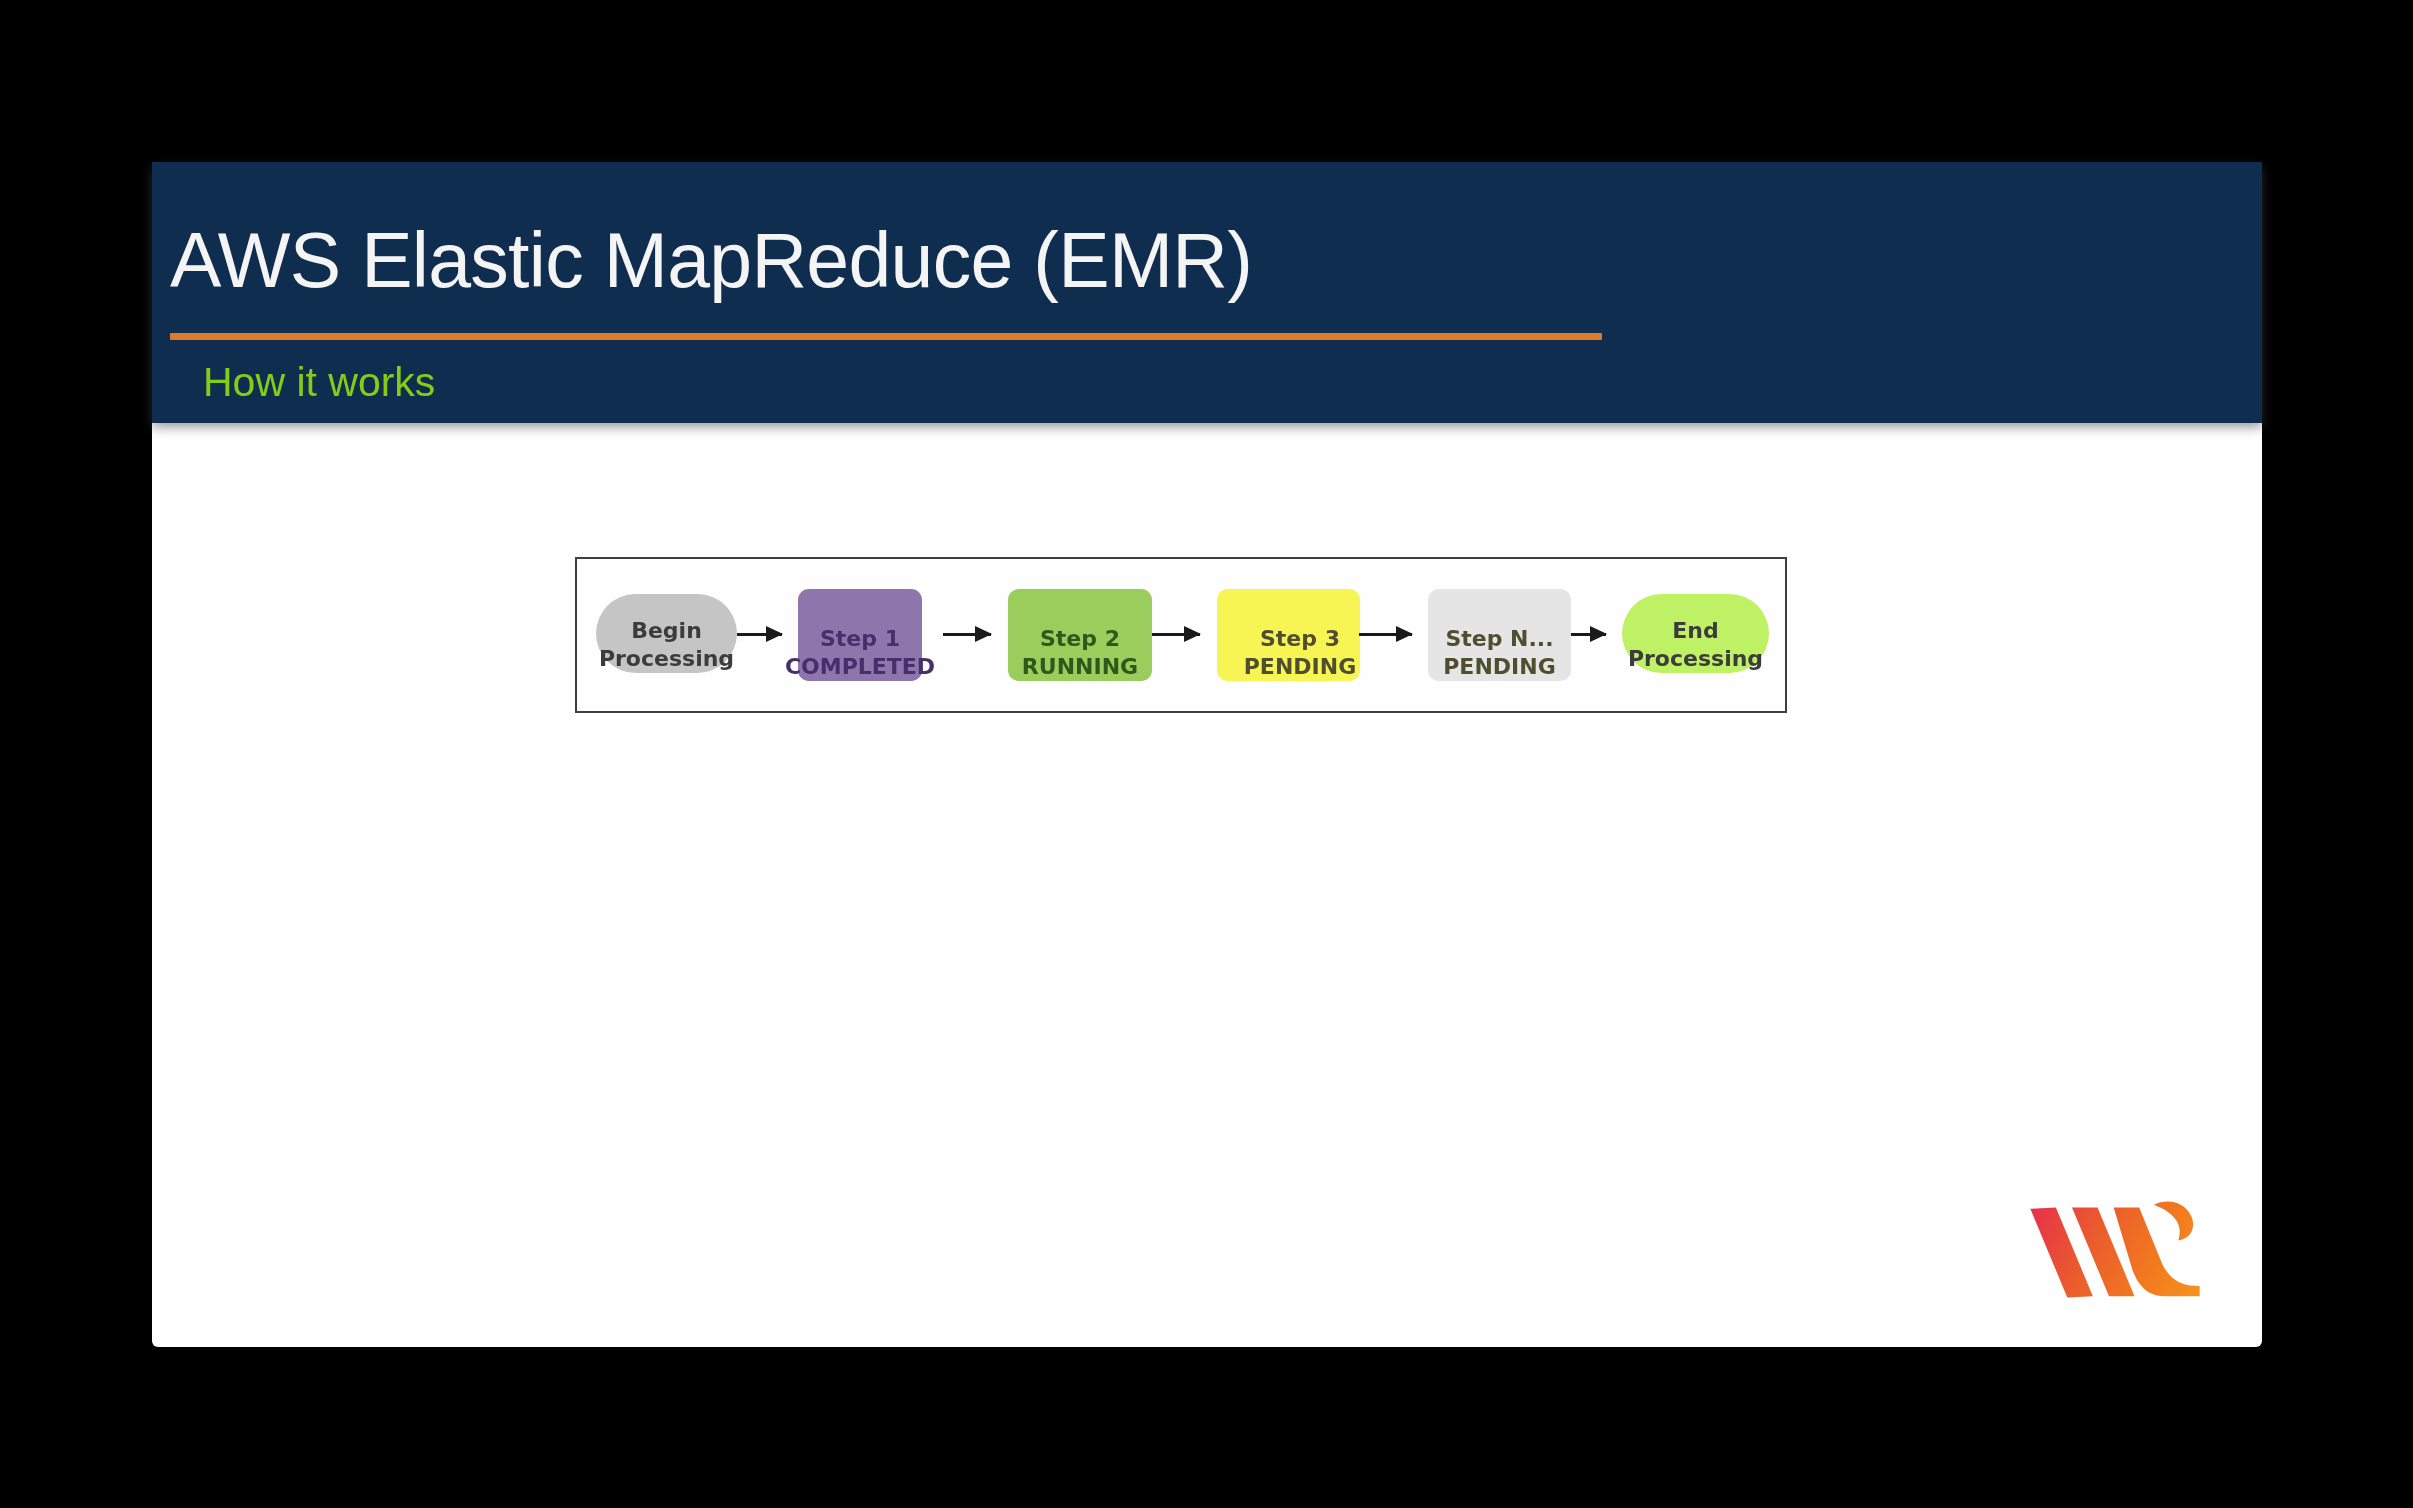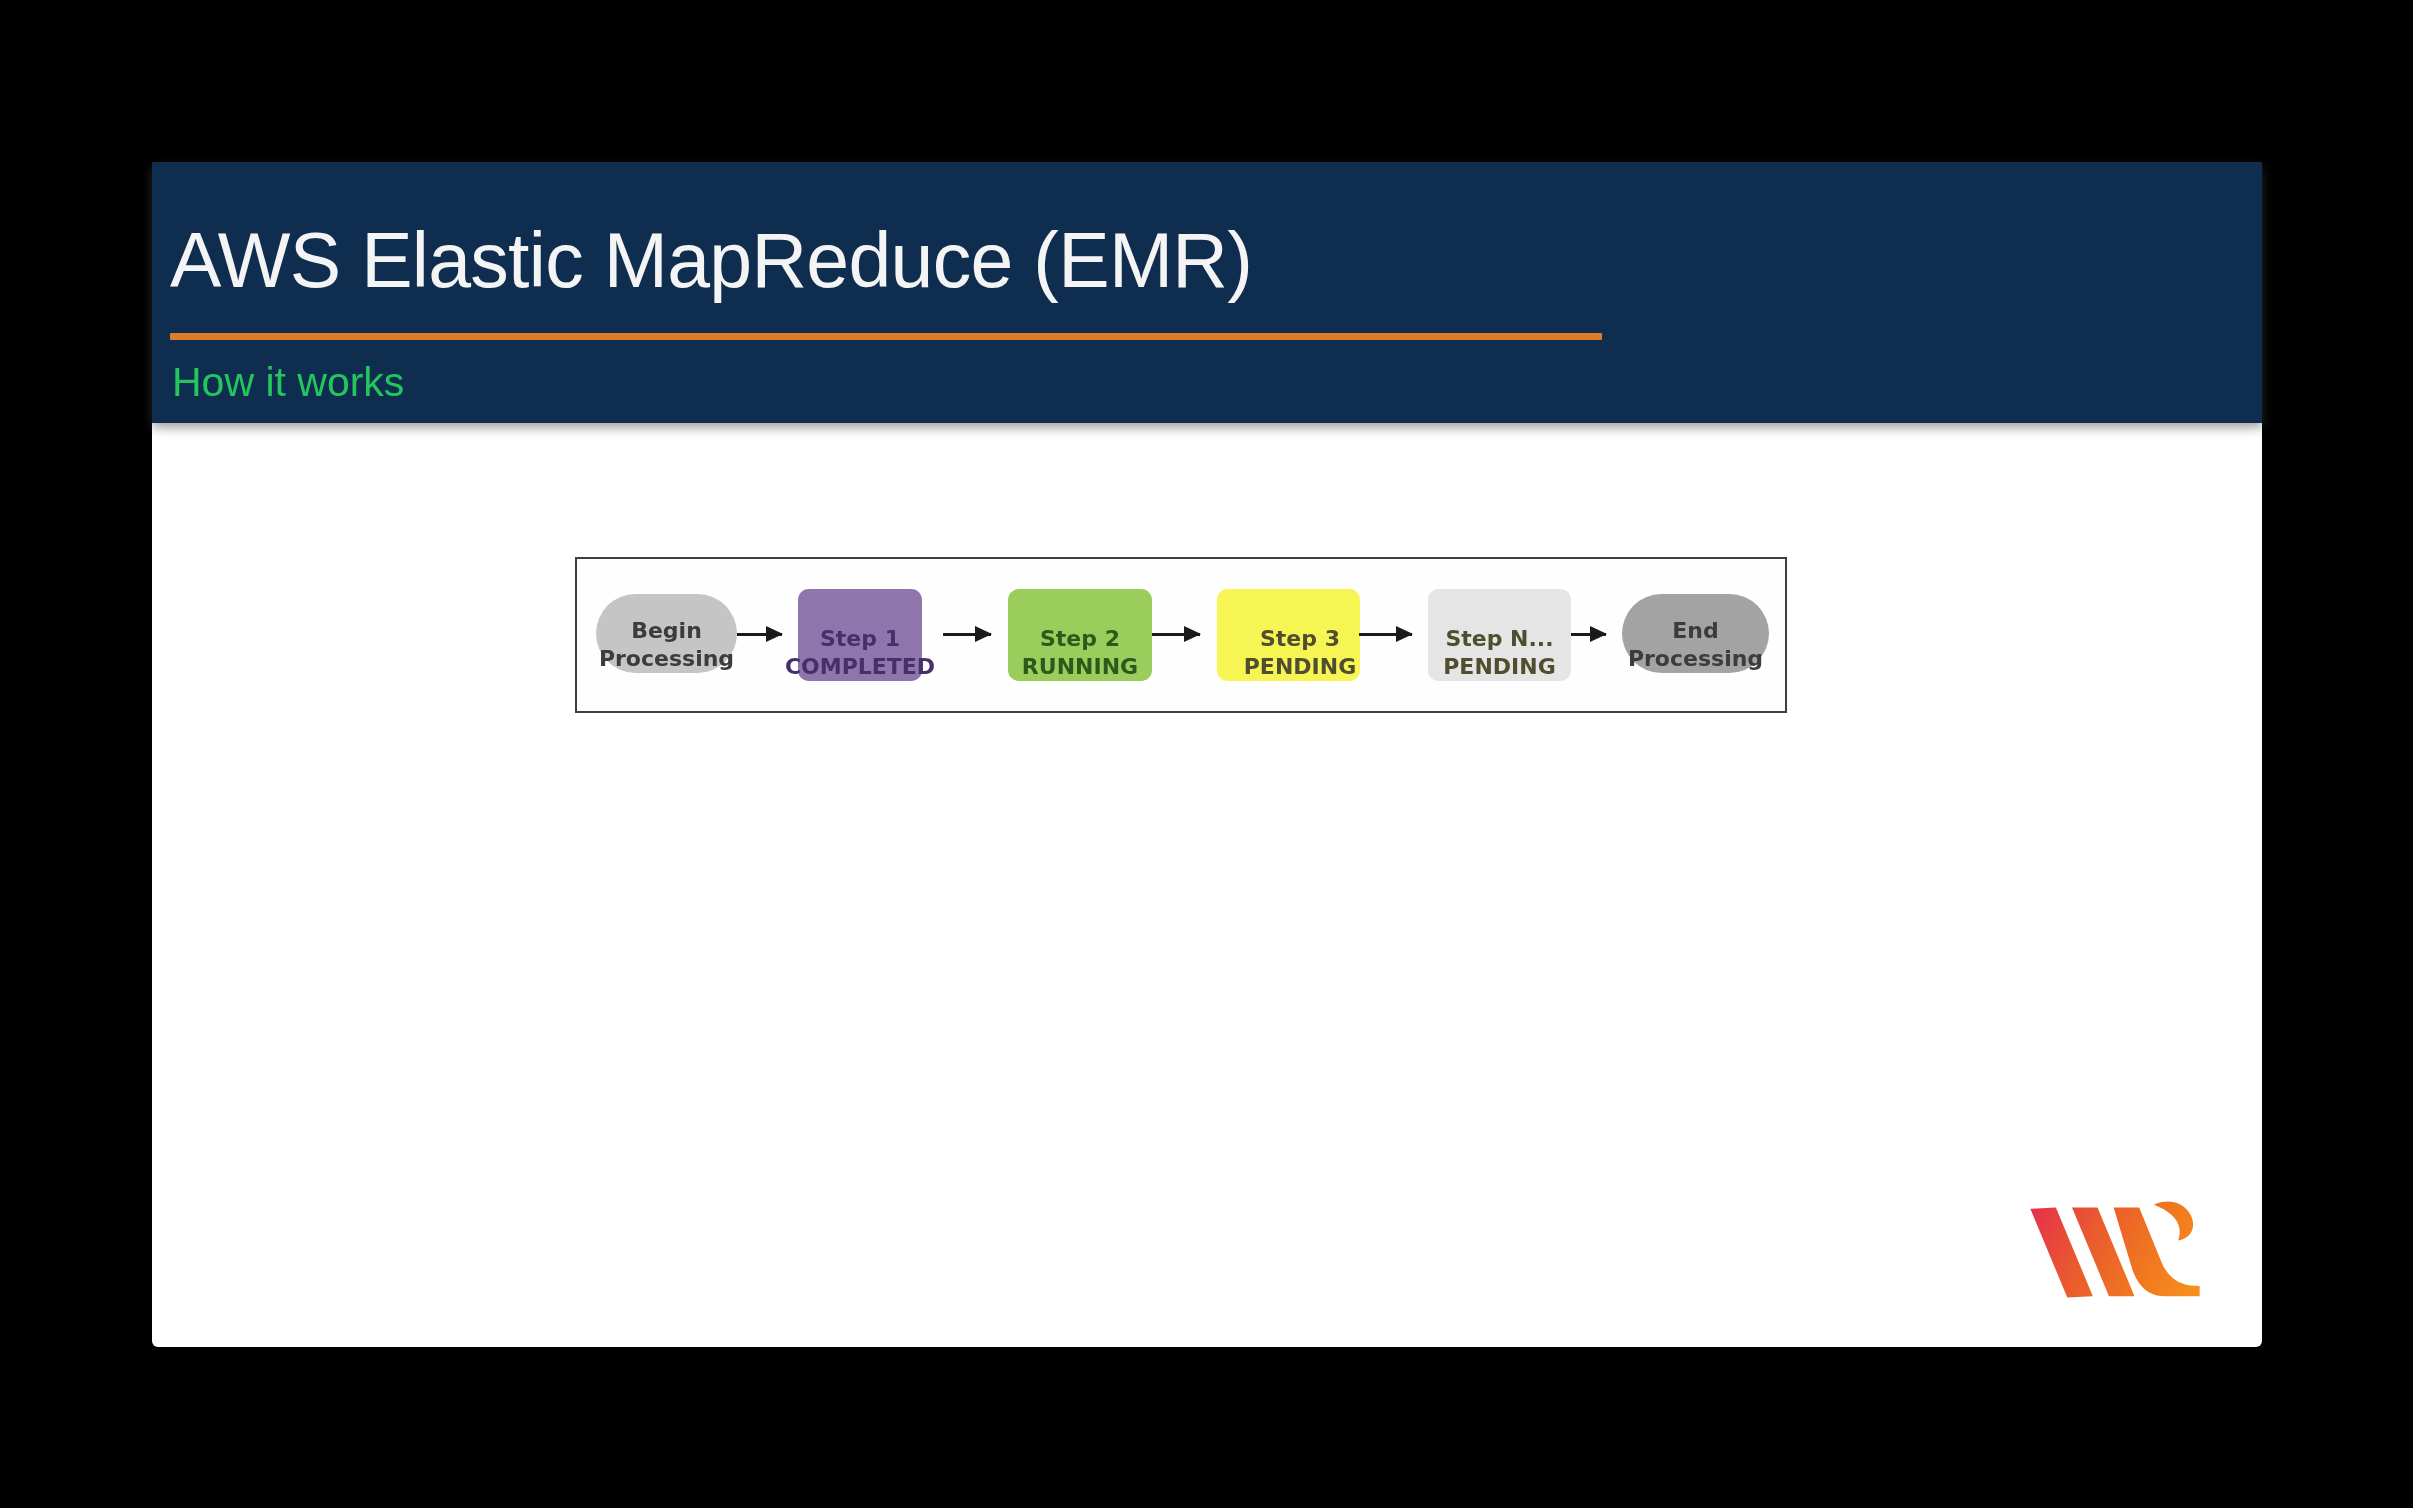--- a/index.html
+++ b/index.html
@@ -43,21 +43,21 @@
 </style>
 </head>
 <body style="background: rgb(0, 0, 0);">
 
 <div class="canvas" style="background: rgb(0, 0, 0);">
   <div class="slide" style="background: rgb(255, 255, 255);">
 
     <div class="slide-header" style="background: rgb(15, 45, 79);">
       <div class="slide-title" style="color: rgb(244, 244, 244);">AWS Elastic MapReduce (EMR)</div>
       <div class="accent-rule" style="background: rgb(222, 124, 44);"></div>
-      <div class="slide-subtitle" style="color: #22c55e;">How it works</div>
+      <div class="slide-subtitle" style="color: #84cc16; margin-left: 31px;">How it works</div>
     </div>
 
     <div class="diagram-panel" style="border-color: rgb(63, 63, 63);"></div>
 
     <div id="flow-layer">
         <div class="flow-node terminator" style="left: 444px; width: 141px; background: rgb(198, 197, 197); color: rgb(60, 60, 60);">
           <span>Begin</span>
           <span>Processing</span>
         </div>
         <div class="flow-node step" style="left: 646px; width: 124px; background: rgb(142, 118, 173); color: rgb(70, 48, 107);">
@@ -69,21 +69,21 @@
           <span>RUNNING</span>
         </div>
         <div class="flow-node step" style="left: 1065px; width: 143px; background: rgb(247, 245, 83); color: rgb(79, 79, 48); padding-left: 23px;">
           <span>Step 3</span>
           <span>PENDING</span>
         </div>
         <div class="flow-node step" style="left: 1276px; width: 143px; background: #e5e5e5; color: rgb(79, 79, 48);">
           <span>Step N...</span>
           <span>PENDING</span>
         </div>
-        <div class="flow-node terminator" style="left: 1470px; width: 147px; background: #a3a3a3; color: rgb(60, 60, 60);">
+        <div class="flow-node terminator" style="left: 1470px; width: 147px; background: #bef264; color: rgb(60, 60, 60);">
           <span>End</span>
           <span>Processing</span>
         </div>
         <div class="flow-arrow" style="left: 585px; width: 45px; background: rgb(26, 26, 26);">
           <span class="head" style="border-left-color: rgb(26, 26, 26);"></span>
         </div>
         <div class="flow-arrow" style="left: 791px; width: 48px; background: rgb(26, 26, 26);">
           <span class="head" style="border-left-color: rgb(26, 26, 26);"></span>
         </div>
         <div class="flow-arrow" style="left: 1000px; width: 48px; background: rgb(26, 26, 26);">

